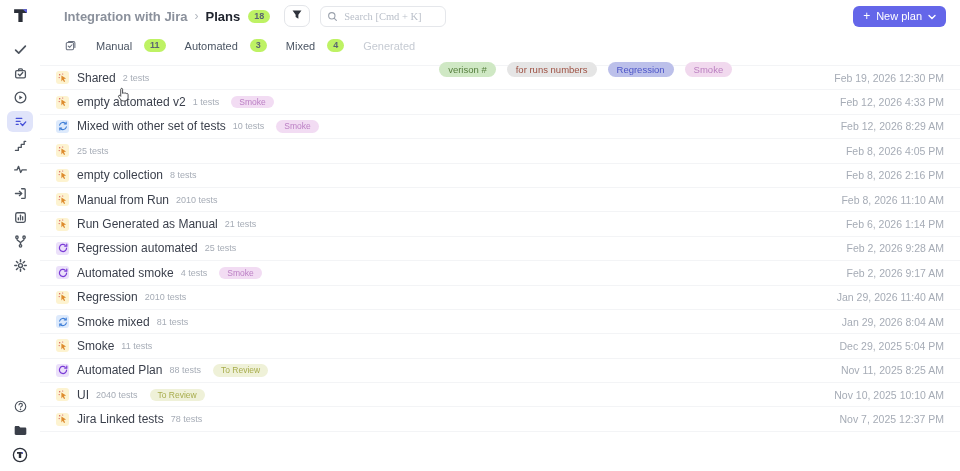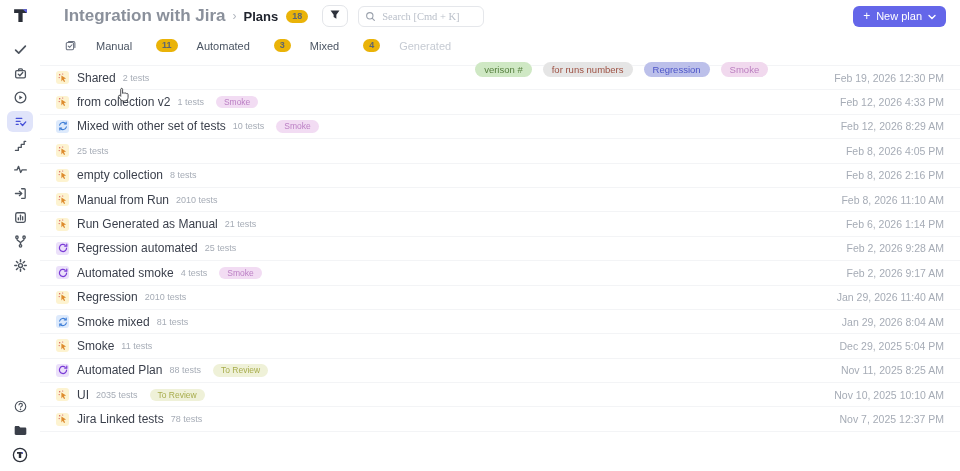--- a/index.html
+++ b/index.html
@@ -13,41 +13,41 @@
   .side-icons { display:flex; flex-direction:column; gap:3px; margin-top:14px; align-items:center; }
   .sideicon { width:26px; height:21px; display:flex; align-items:center; justify-content:center;
     border-radius:6px; color:#4d545e; cursor:pointer; }
   .sideicon.active { background:#e0e4fa; color:#4650d8; }
   .side-bottom { margin-top:auto; display:flex; flex-direction:column; gap:3px; align-items:center; }
 
   
   .main { position:absolute; left:40px; top:0; width:920px; height:471px; }
 
   .topbar { height:32px; display:flex; align-items:center; padding:0 14px 0 24px; }
-  .bc-project { font-size:17px; font-weight:600; color:#8a909b; }
+  .bc-project { font-size:13px; font-weight:600; color:#8a909b; }
   .bc-sep { font-size:12px; color:#b2b7bf; margin:0 7px; }
   .bc-page { font-size:13px; font-weight:700; color:#20242e; }
-  .pill { background:#eab308; color:#5b6472; font-size:9px; font-weight:600;
+  .pill { background:#bef264; color:#5b6472; font-size:9px; font-weight:600;
     border-radius:8px; padding:2px 6px; line-height:1; }
   .bc-count { margin-left:8px; }
   .filter-btn { margin-left:14px; width:26px; height:22px; border:1px solid #e3e5e9; border-radius:7px;
     background:#fff; display:flex; align-items:center; justify-content:center; cursor:pointer; }
   .searchbox { margin-left:10px; position:relative; }
   .searchbox svg { position:absolute; left:7px; top:5px; }
   .searchbox input { width:126px; height:21px; border:1px solid #e5e7eb; border-radius:6px;
     padding:0 6px 0 23px; font-size:10.5px; color:#374151; outline:none;
     font-family:Liberation Serif, serif; }
   .searchbox input::placeholder { color:#b9bfc9; }
   .newplan { margin-left:auto; height:21px; display:flex; align-items:center; gap:6px;
     background:#6466e9; color:#fff; border:none; border-radius:6px; padding:0 10px;
     font-size:11px; font-weight:500; cursor:pointer; font-family:"Liberation Sans", sans-serif; }
   .newplan .plus { font-size:12px; font-weight:400; line-height:1; }
 
   .filterbar { height:27px; display:flex; align-items:center; padding-left:24px; gap:19px; }
-  .tab { display:flex; align-items:center; gap:24px; font-size:11px; font-weight:500;
+  .tab { display:flex; align-items:center; gap:12px; font-size:11px; font-weight:500;
     color:#4b5563; cursor:pointer; white-space:nowrap; }
   .tab.disabled { color:#c6cbd3; }
   .tags { display:flex; gap:11px; margin-left:5px; align-items:flex-start;margin-top:48px; }
   .tag { font-size:9.5px; font-weight:500; padding:3px 9px; border-radius:9px;
     line-height:1; cursor:pointer; white-space:nowrap; }
 
   .list { margin-top:6px; border-top:1px solid #f3f4f6; }
   .row { height:24.4px; display:flex; align-items:center; border-bottom:1px solid #f3f4f6;
     padding:0 16px; cursor:pointer; }
   .picon { width:13px; height:13px; border-radius:3px; display:flex; align-items:center;
@@ -237,21 +237,21 @@
       </div>
       <div class="row">
         <span class="picon" style="background: rgb(253, 243, 208); color: rgb(221, 139, 46);">
           <svg width="10" height="10" viewBox="0 0 10 10">
             <path d="M3.4 2.5l4.7 3-2.2.6 1.2 2.3-1.1.6-1.2-2.3-1.4 1.7z" fill="currentColor"></path>
             <circle cx="1.7" cy="1.8" r=".7" fill="#d65353"></circle>
             <circle cx="4.7" cy="1" r=".6" fill="#d65353"></circle>
             <circle cx="1.2" cy="4.6" r=".6" fill="#d65353"></circle>
           </svg>
         </span>
-        <span class="pname">from collection v2</span>
+        <span class="pname">empty automated v2</span>
         <span class="ptests">1 tests</span>
         <span class="pbadge" style="background: rgb(242, 220, 243); color: rgb(187, 127, 196);">Smoke</span>
         <span class="pdate">Feb 12, 2026 4:33 PM</span>
       </div>
       <div class="row">
         <span class="picon" style="background: rgb(221, 234, 252); color: rgb(65, 128, 216);">
           <svg width="10" height="10" viewBox="0 0 10 10" fill="none" stroke="currentColor" stroke-width="1.1" stroke-linecap="round">
             <path d="M1.6 4.2a3.6 3.6 0 0 1 6.3-1.5"></path>
             <path d="M8.4 5.8a3.6 3.6 0 0 1-6.3 1.5"></path>
             <path d="M8.2 1v1.9H6.3"></path>
@@ -391,21 +391,21 @@
       <div class="row">
         <span class="picon" style="background: rgb(253, 243, 208); color: rgb(221, 139, 46);">
           <svg width="10" height="10" viewBox="0 0 10 10">
             <path d="M3.4 2.5l4.7 3-2.2.6 1.2 2.3-1.1.6-1.2-2.3-1.4 1.7z" fill="currentColor"></path>
             <circle cx="1.7" cy="1.8" r=".7" fill="#d65353"></circle>
             <circle cx="4.7" cy="1" r=".6" fill="#d65353"></circle>
             <circle cx="1.2" cy="4.6" r=".6" fill="#d65353"></circle>
           </svg>
         </span>
         <span class="pname">UI</span>
-        <span class="ptests">2035 tests</span>
+        <span class="ptests">2040 tests</span>
         <span class="pbadge" style="background: rgb(239, 241, 216); color: rgb(168, 173, 77);">To Review</span>
         <span class="pdate">Nov 10, 2025 10:10 AM</span>
       </div>
       <div class="row">
         <span class="picon" style="background: rgb(253, 243, 208); color: rgb(221, 139, 46);">
           <svg width="10" height="10" viewBox="0 0 10 10">
             <path d="M3.4 2.5l4.7 3-2.2.6 1.2 2.3-1.1.6-1.2-2.3-1.4 1.7z" fill="currentColor"></path>
             <circle cx="1.7" cy="1.8" r=".7" fill="#d65353"></circle>
             <circle cx="4.7" cy="1" r=".6" fill="#d65353"></circle>
             <circle cx="1.2" cy="4.6" r=".6" fill="#d65353"></circle>

